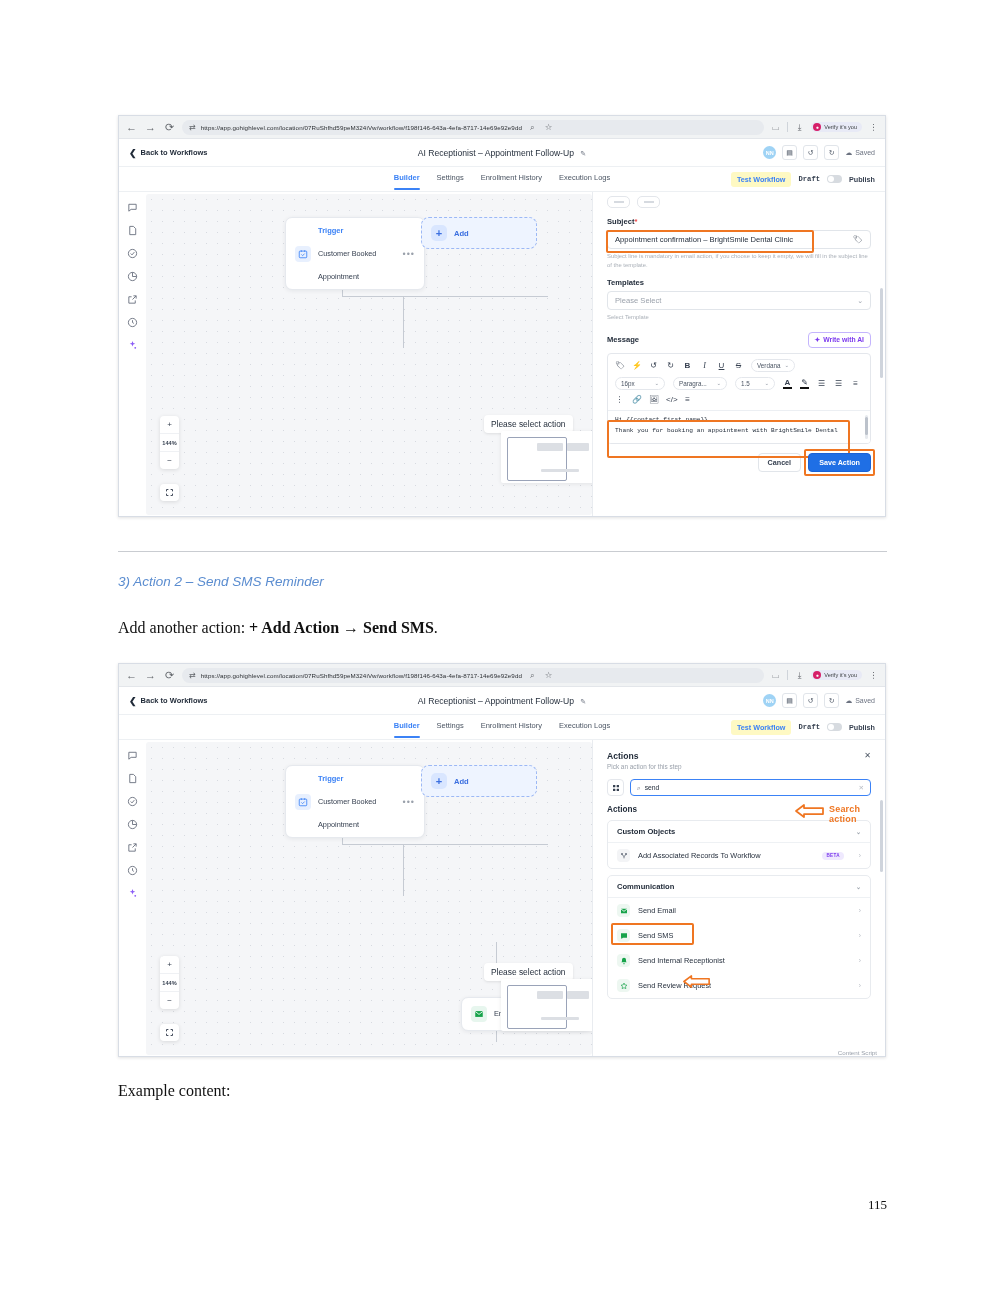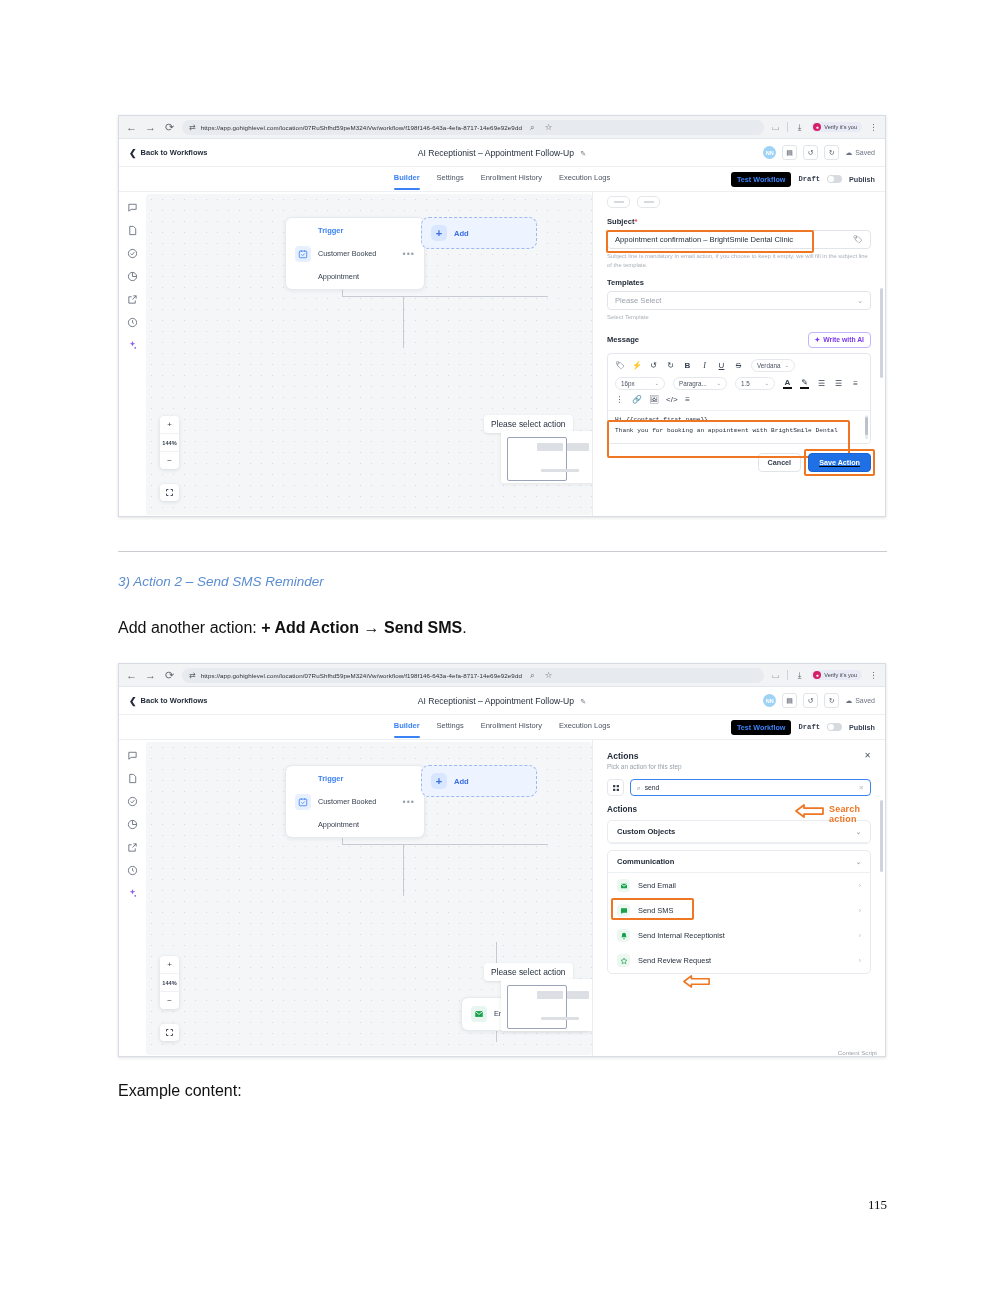--- a/index.html
+++ b/index.html
@@ -34,21 +34,21 @@
   .sqbtn{width:13px;height:13px;border:1px solid #e1e5ea;border-radius:3px;display:flex;align-items:center;justify-content:center;font-size:7px;color:#4b5563;background:#fff;}
   .saved{display:flex;align-items:center;gap:3px;font-size:7px;color:#6b7280;}
 
   
   .tab-row{height:24px;display:flex;align-items:center;border-bottom:1px solid #edf0f3;position:relative;background:#fff;}
   .tabs{position:absolute;left:0;right:0;display:flex;justify-content:center;gap:17px;}
   .tab{font-size:7.5px;color:#4b5563;position:relative;padding-bottom:4px;}
   .tab.active{color:#3b82f6;font-weight:600;}
   .tab.active:after{content:"";position:absolute;left:0;right:0;bottom:-4px;height:2px;background:#3b82f6;border-radius:2px;}
   .tab-right{margin-left:auto;display:flex;align-items:center;gap:7px;padding-right:10px;z-index:2;}
-  .testwf{font-size:7.2px;color:#3b82f6;font-weight:600;background:#000000;border-radius:3px;padding:3px 6px;}
+  .testwf{font-size:7.2px;color:#3b82f6;font-weight:600;background:#fef9c3;border-radius:3px;padding:3px 6px;}
   .draftlbl{font-size:7.2px;color:#374151;font-weight:600;font-family:Liberation Mono, monospace;}
   .toggle{width:15px;height:8px;border-radius:5px;background:#d7dbe0;position:relative;}
   .toggle:after{content:"";position:absolute;left:1px;top:1px;width:6px;height:6px;border-radius:50%;background:#fff;}
   .publbl{font-size:7.2px;color:#374151;font-weight:600;}
 
   
   .app-body{display:flex;height:calc(100% - 73px);background:#fff;}
   .rail{width:27px;background:#fff;display:flex;flex-direction:column;align-items:center;padding-top:9px;gap:11px;flex:0 0 auto;}
   .rail-ico{width:12px;height:12px;color:#6b7280;display:flex;align-items:center;justify-content:center;}
   .rail-ico svg{width:11px;height:11px;}
@@ -147,21 +147,21 @@
   .content-script{position:absolute;right:8px;bottom:3px;font-size:6.2px;color:#9aa1ab;}
 
   
   .anno-arrow{position:absolute;}
   .anno-text{position:absolute;font-family:"Liberation Sans",sans-serif;font-weight:800;color:#ef7622;font-size:9px;letter-spacing:.2px;}
   .anno-rect{position:absolute;border:2px solid #ef7622;border-radius:2px;pointer-events:none;}
 
   
   .hr{position:absolute;left:118px;right:118px;height:1px;background:#c9ccd1;}
   .h-blue{position:absolute;font-family:"Liberation Sans",sans-serif;font-style:italic;color:#5b8dd0;font-size:13.5px;}
-  .para{position:absolute;font-family:Liberation Sans, sans-serif;font-size:16px;color:#111;}
+  .para{position:absolute;font-family:Liberation Serif, serif;font-size:16px;color:#111;}
   .para b{font-weight:700;}
   .pageno{position:absolute;right:118px;font-family:Liberation Serif, serif;font-size:13px;color:#111;}
 </style>
 </head>
 <body>
 
 <div class="page">
 
   <div class="shot" style="left:118px;top:115px;width:766px;height:400px;">
 
@@ -396,21 +396,21 @@
             <p><span>Thank you for booking an appointment with BrightSmile Dental</span></p>
             <div class="scroll">
                 <i></i>
               </div>
           </div>
         </div>
         <div class="anno-rect" style="left:14px;top:228px;width:239px;height:34px;"></div>
 
         <div class="btnrow">
           <div class="btn-ghost">Cancel</div>
-          <div style="position:relative;text-decoration:underline;">
+          <div style="position:relative;">
             <div class="btn-primary">Save Action</div>
             <div class="anno-rect" style="left:-4px;top:-4px;right:-4px;bottom:-4px;"></div>
           </div>
         </div>
 
         <div class="drawer-scroll">
             <i style="top:88px;height:90px;"></i>
           </div>
       </div>
     </div>
@@ -610,20 +610,32 @@
           </div>
         </div>
 
         <div class="sect-title">Actions</div>
 
         <div class="group">
           <div class="grp-head">
             <span>Custom Objects</span>
             <span class="cv">⌄</span>
           </div>
+          <div class="arow">
+            <span class="aico" style="background:#f3f4f6;color:#374151;">
+              <svg viewBox="0 0 24 24" fill="none" stroke="currentColor" stroke-width="2">
+                  <circle cx="6" cy="6" r="2"></circle>
+                  <circle cx="18" cy="6" r="2"></circle>
+                  <path d="M7 8l5 6 5-6M12 14v5"></path>
+                </svg>
+            </span>
+            <span class="alab">Add Associated Records To Workflow</span>
+            <span class="beta">BETA</span>
+            <span class="chev">›</span>
+          </div>
         </div>
 
         <div class="group">
           <div class="grp-head">
             <span>Communication</span>
             <span class="cv">⌄</span>
           </div>
           <div class="arow">
             <span class="aico">
               <svg viewBox="0 0 24 24" fill="currentColor">

